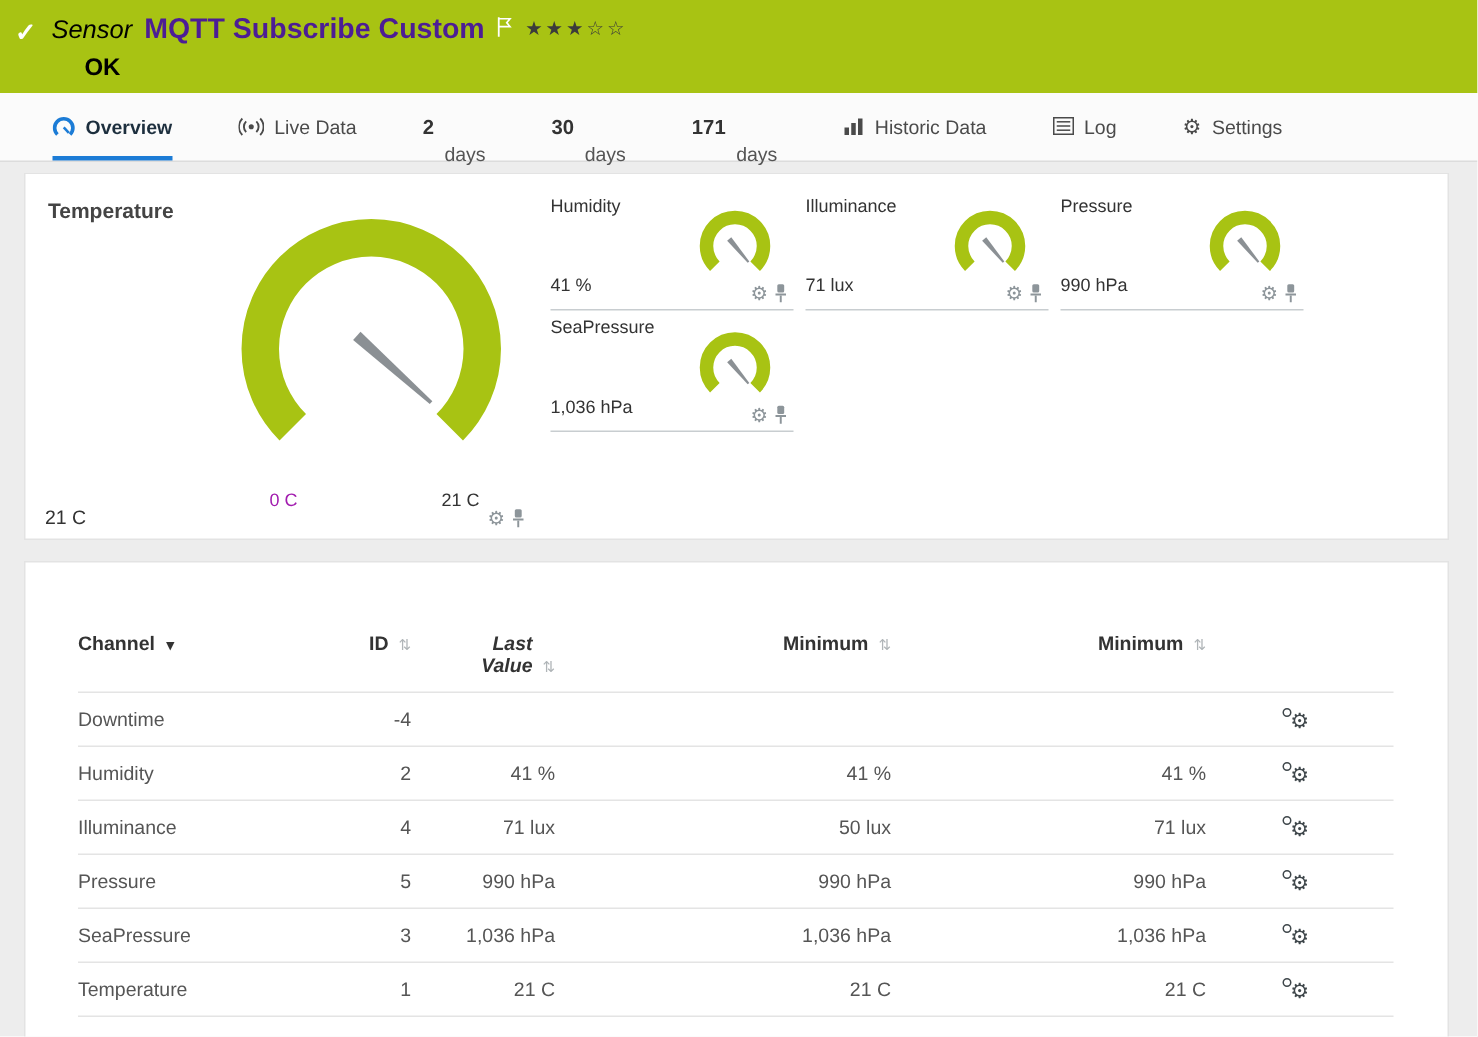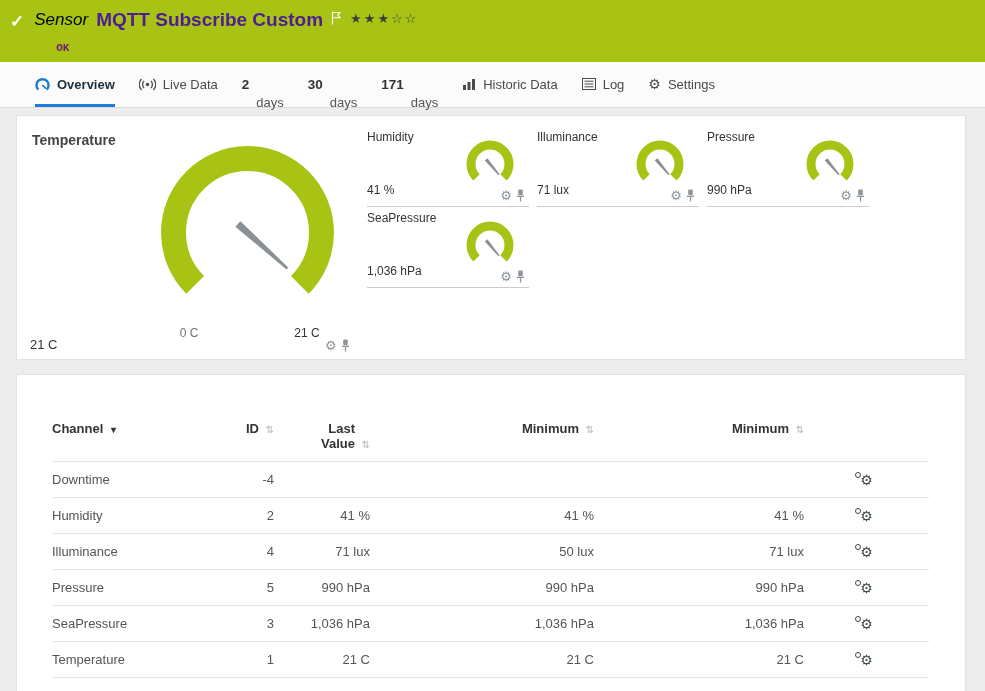--- a/index.html
+++ b/index.html
@@ -8,39 +8,39 @@
 
   
   .topbar { height:62px; background:#a8c313; display:flex; align-items:flex-start; padding:9px 12px 0 10px; }
   .check { color:#fff; font-size:17px; font-weight:bold; margin:2px 10px 0 0; }
   .title-row { display:flex; align-items:flex-start; gap:8px; }
   .sensor-type { color:#000000; font-style:italic; font-size:17px; padding-top:1px; }
   .sensor-name { color:#4c1d95; font-weight:bold; font-size:19px; }
   .flag { margin-top:2px; cursor:pointer; }
   .stars { color:#3b3b3b; font-size:13px; letter-spacing:2px; margin-top:2px; cursor:pointer; }
   .status-row { margin-top:6px; }
-  .status-ok { color:#701a75; font-weight:bold; font-size:11px; margin-left:22px;font-family:Liberation Mono, monospace; }
-
-  
-  .tabs { height:46px; background:#fbfbfb; border-bottom:1px solid #dcdcdc; display:flex; align-items:stretch; padding-left:35px; gap:24px; }
+  .status-ok { color:#000000; font-weight:bold; font-size:16px; margin-left:22px; }
+
+  
+  .tabs { height:46px; background:#fbfbfb; border-bottom:1px solid #dcdcdc; display:flex; align-items:stretch; padding-left:35px; gap:44px; }
   .tab { display:flex; align-items:center; gap:7px; font-size:13px; color:#4a4a4a; cursor:pointer; border-bottom:3px solid transparent; padding-top:2px; white-space:nowrap; }
   .tab.active { border-bottom-color:#1c7cd6; color:#1d2f3e; font-weight:bold; }
   .tab-num { font-weight:bold; color:#333; font-size:13.5px; }
   .tab-unit { color:#555;margin-top:36px; }
   .gear-glyph { font-size:14px; color:#4a4a4a; }
 
   
   .content { background:#ededed; height:583px; padding:7px 0 0 16px; }
   .card { background:#fff; border:1px solid #e3e3e3; width:950px; }
 
   
   .gauges-card { position:relative; height:245px; margin-bottom:14px; }
   .gauge-title { position:absolute; left:15px; top:16px; font-size:14px; font-weight:bold; color:#444; }
   .big-dial { position:absolute; left:138px; top:26px; }
-  .scale-min { position:absolute; left:150px; top:210px; width:44px; text-align:center; font-size:12px; color:#737373; }
+  .scale-min { position:absolute; left:150px; top:210px; width:44px; text-align:center; font-size:12px; color:#a21caf; }
   .scale-max { position:absolute; left:268px; top:210px; width:44px; text-align:center; font-size:12px; color:#333; }
   .main-value { position:absolute; left:13px; top:221px; font-size:13px; color:#333; }
   .icon-pair { display:flex; align-items:center; gap:4px; }
   .icon-pair .g { font-size:13px; color:#8d959a; cursor:pointer; }
   .main-icons { position:absolute; left:308px; top:222px; }
 
   .mini-grid { position:absolute; left:350px; top:12px; display:grid; grid-template-columns:repeat(3,162px); column-gap:8px; row-gap:2px; }
   .mini { position:relative; width:162px; height:79px; border-bottom:1px solid #c8cdd0; }
   .mini-title { font-size:12px; color:#333; padding-top:2px; }
   .mini .dial { position:absolute; left:93px; top:12px; }
@@ -50,21 +50,21 @@
   
   .table-card { position:relative; height:322px; padding:46px 0 0 35px; overflow:hidden; }
   table { border-collapse:collapse; }
   th { font-size:13px; font-weight:bold; color:#333; text-align:right; vertical-align:top; padding:0 0 10px 0; cursor:pointer; }
   th.col-channel { text-align:left; width:160px; }
   th.col-id { width:62px;text-align:right; }
   th.col-last { width:96px; }
   th.col-min { width:224px; }
   th.col-max { width:210px; }
   th.col-actions { width:125px; }
-  th.col-last .wrap { display:inline-block; width:44px; text-align:right; }
+  th.col-last .wrap { display:inline-block; width:44px; text-align:right;font-style:italic; }
   .sort-icon { font-size:10px; color:#b0b5b8; margin-left:3px; font-weight:normal; }
   .sort-caret { font-size:10px; color:#333; margin-left:4px; }
   td { font-size:13px; color:#555; height:36px; border-top:1px solid #e4e4e4; padding:0; }
   td.num { text-align:right; }
   td.col-actions { text-align:center; }
   tbody tr:last-child td { border-bottom:1px solid #e4e4e4; }
   .chan-gear { position:relative; display:inline-block; font-size:14px; color:#3f474b; cursor:pointer; }
   .chan-gear::after { content:""; position:absolute; left:-5px; top:0; width:4px; height:4px; border:1.4px solid #3f474b; border-radius:50%; background:#fff; }
 </style>
 </head>

